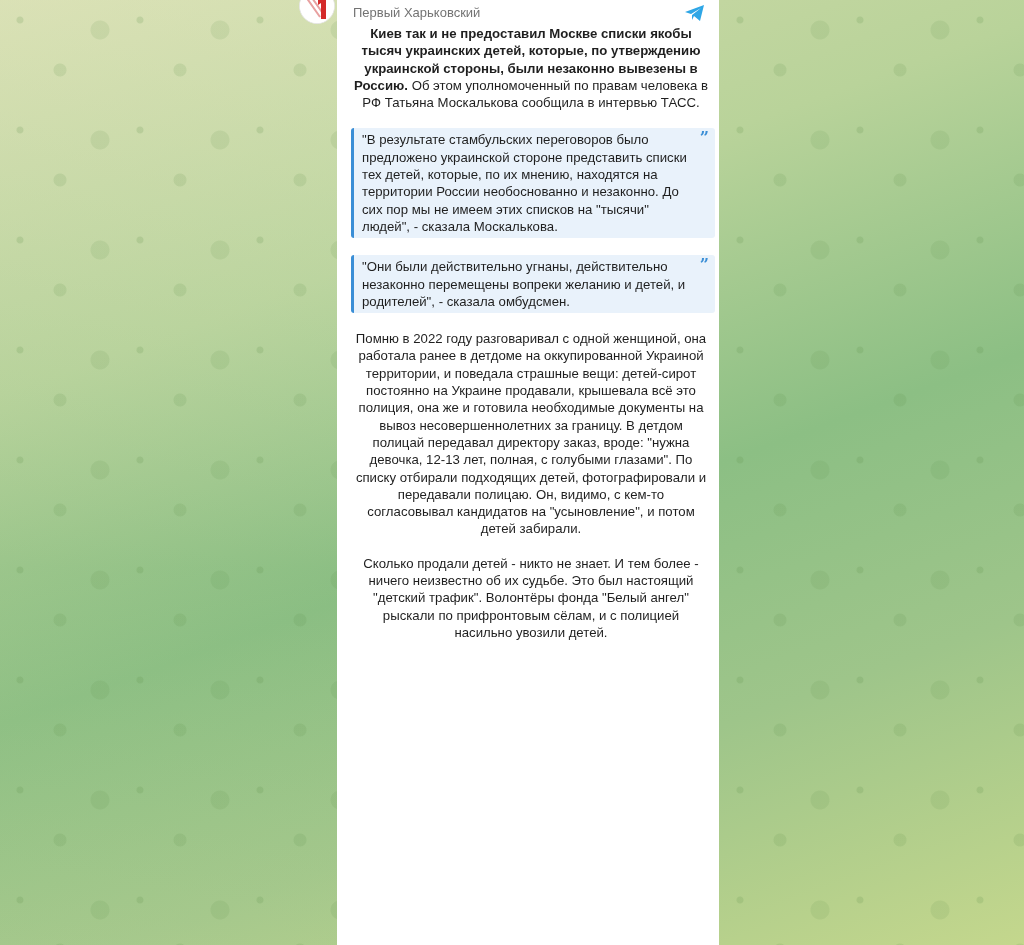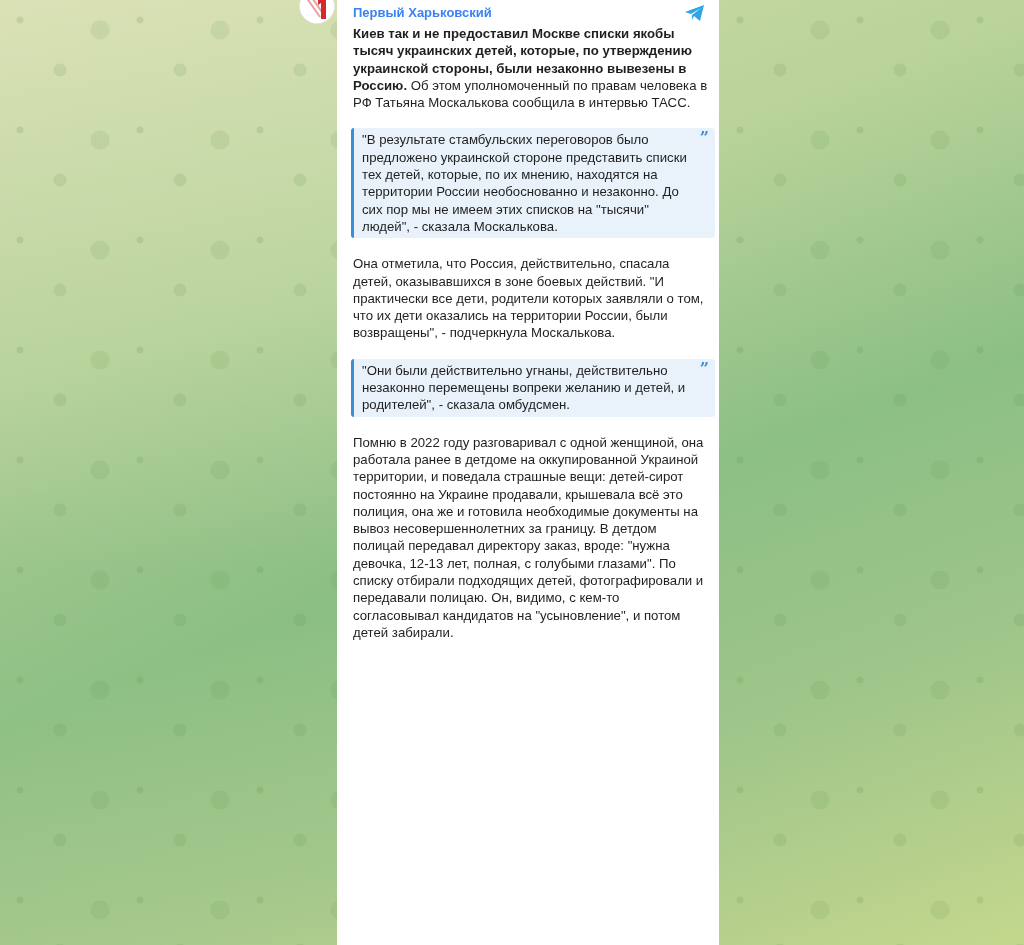--- a/index.html
+++ b/index.html
@@ -25,28 +25,28 @@
     background: #ffffff; border-radius: 0 0 0 0;
   }
   .avatar {
     position: absolute; left: 299px; top: -12px; width: 34px; height: 34px;
     border-radius: 50%; background: #ffffff; overflow: hidden;
     border: 1px solid #e6e6e6;
   }
   .avatar svg { display:block; }
   .channel-name {
     position: absolute; left: 353px; top: 5px;
-    color: #3b82f6; font-size: 13px; font-weight: 700;
+    color: #737373; font-size: 13px; font-weight: 400;
   }
   .tg-icon { position: absolute; left: 684px; top: 4px; }
   .post {
     position: absolute; left: 353px; top: 25px; width: 356px;
     font-size: 13.2px; line-height: 17.3px; color: #1f1f1f;
   }
-  .post p { margin: 0 0 17px 0; }
+  .post p { margin: 0 0 17px 0; text-align: center; }
   .post b { font-weight: 700; }
   .quote {
     position: relative; margin: 0 -6px 17px -2px;
     background: #e9f2fb; border-left: 3px solid #3a8ed6;
     border-radius: 3px; padding: 3px 26px 3px 8px;
   }
   .quote-icon {
     position: absolute; right: 6px; top: 2px; color: #3a8ed6;
     font-size: 16px; font-weight: 700; font-family: "DejaVu Serif", serif;
     line-height: 16px;
@@ -79,21 +79,21 @@
 <div class="post">
   <p>
     <b>Киев так и не предоставил Москве списки якобы тысяч украинских детей, которые, по утверждению украинской стороны, были незаконно вывезены в Россию.</b><span> Об этом уполномоченный по правам человека в РФ Татьяна Москалькова сообщила в интервью ТАСС.</span>
   </p>
 
   <div class="quote">
     <span>"В результате стамбульских переговоров было предложено украинской стороне представить списки тех детей, которые, по их мнению, находятся на территории России необоснованно и незаконно. До сих пор мы не имеем этих списков на "тысячи" людей", - сказала Москалькова.</span>
     <span class="quote-icon">”</span>
   </div>
 
-  <p>Она отметила, что Россия, действительно, спасала детей, оказывавшихся в зоне боевых действий. "И практически все дети, родители которых заявляли о том, что их дети оказались на территории России, были возвращены", - подчеркнула Москалькова.</p>
 
   <div class="quote">
     <span>"Они были действительно угнаны, действительно незаконно перемещены вопреки желанию и детей, и родителей", - сказала омбудсмен.</span>
     <span class="quote-icon">”</span>
   </div>
 
   <p>Помню в 2022 году разговаривал с одной женщиной, она работала ранее в детдоме на оккупированной Украиной территории, и поведала страшные вещи: детей-сирот постоянно на Украине продавали, крышевала всё это полиция, она же и готовила необходимые документы на вывоз несовершеннолетних за границу. В детдом полицай передавал директору заказ, вроде: "нужна девочка, 12-13 лет, полная, с голубыми глазами". По списку отбирали подходящих детей, фотографировали и передавали полицаю. Он, видимо, с кем-то согласовывал кандидатов на "усыновление", и потом детей забирали.</p>
+  <p>Сколько продали детей - никто не знает. И тем более - ничего неизвестно об их судьбе. Это был настоящий "детский трафик". Волонтёры фонда "Белый ангел" рыскали по прифронтовым сёлам, и с полицией насильно увозили детей.</p>
 </div>
 
 </body></html>

